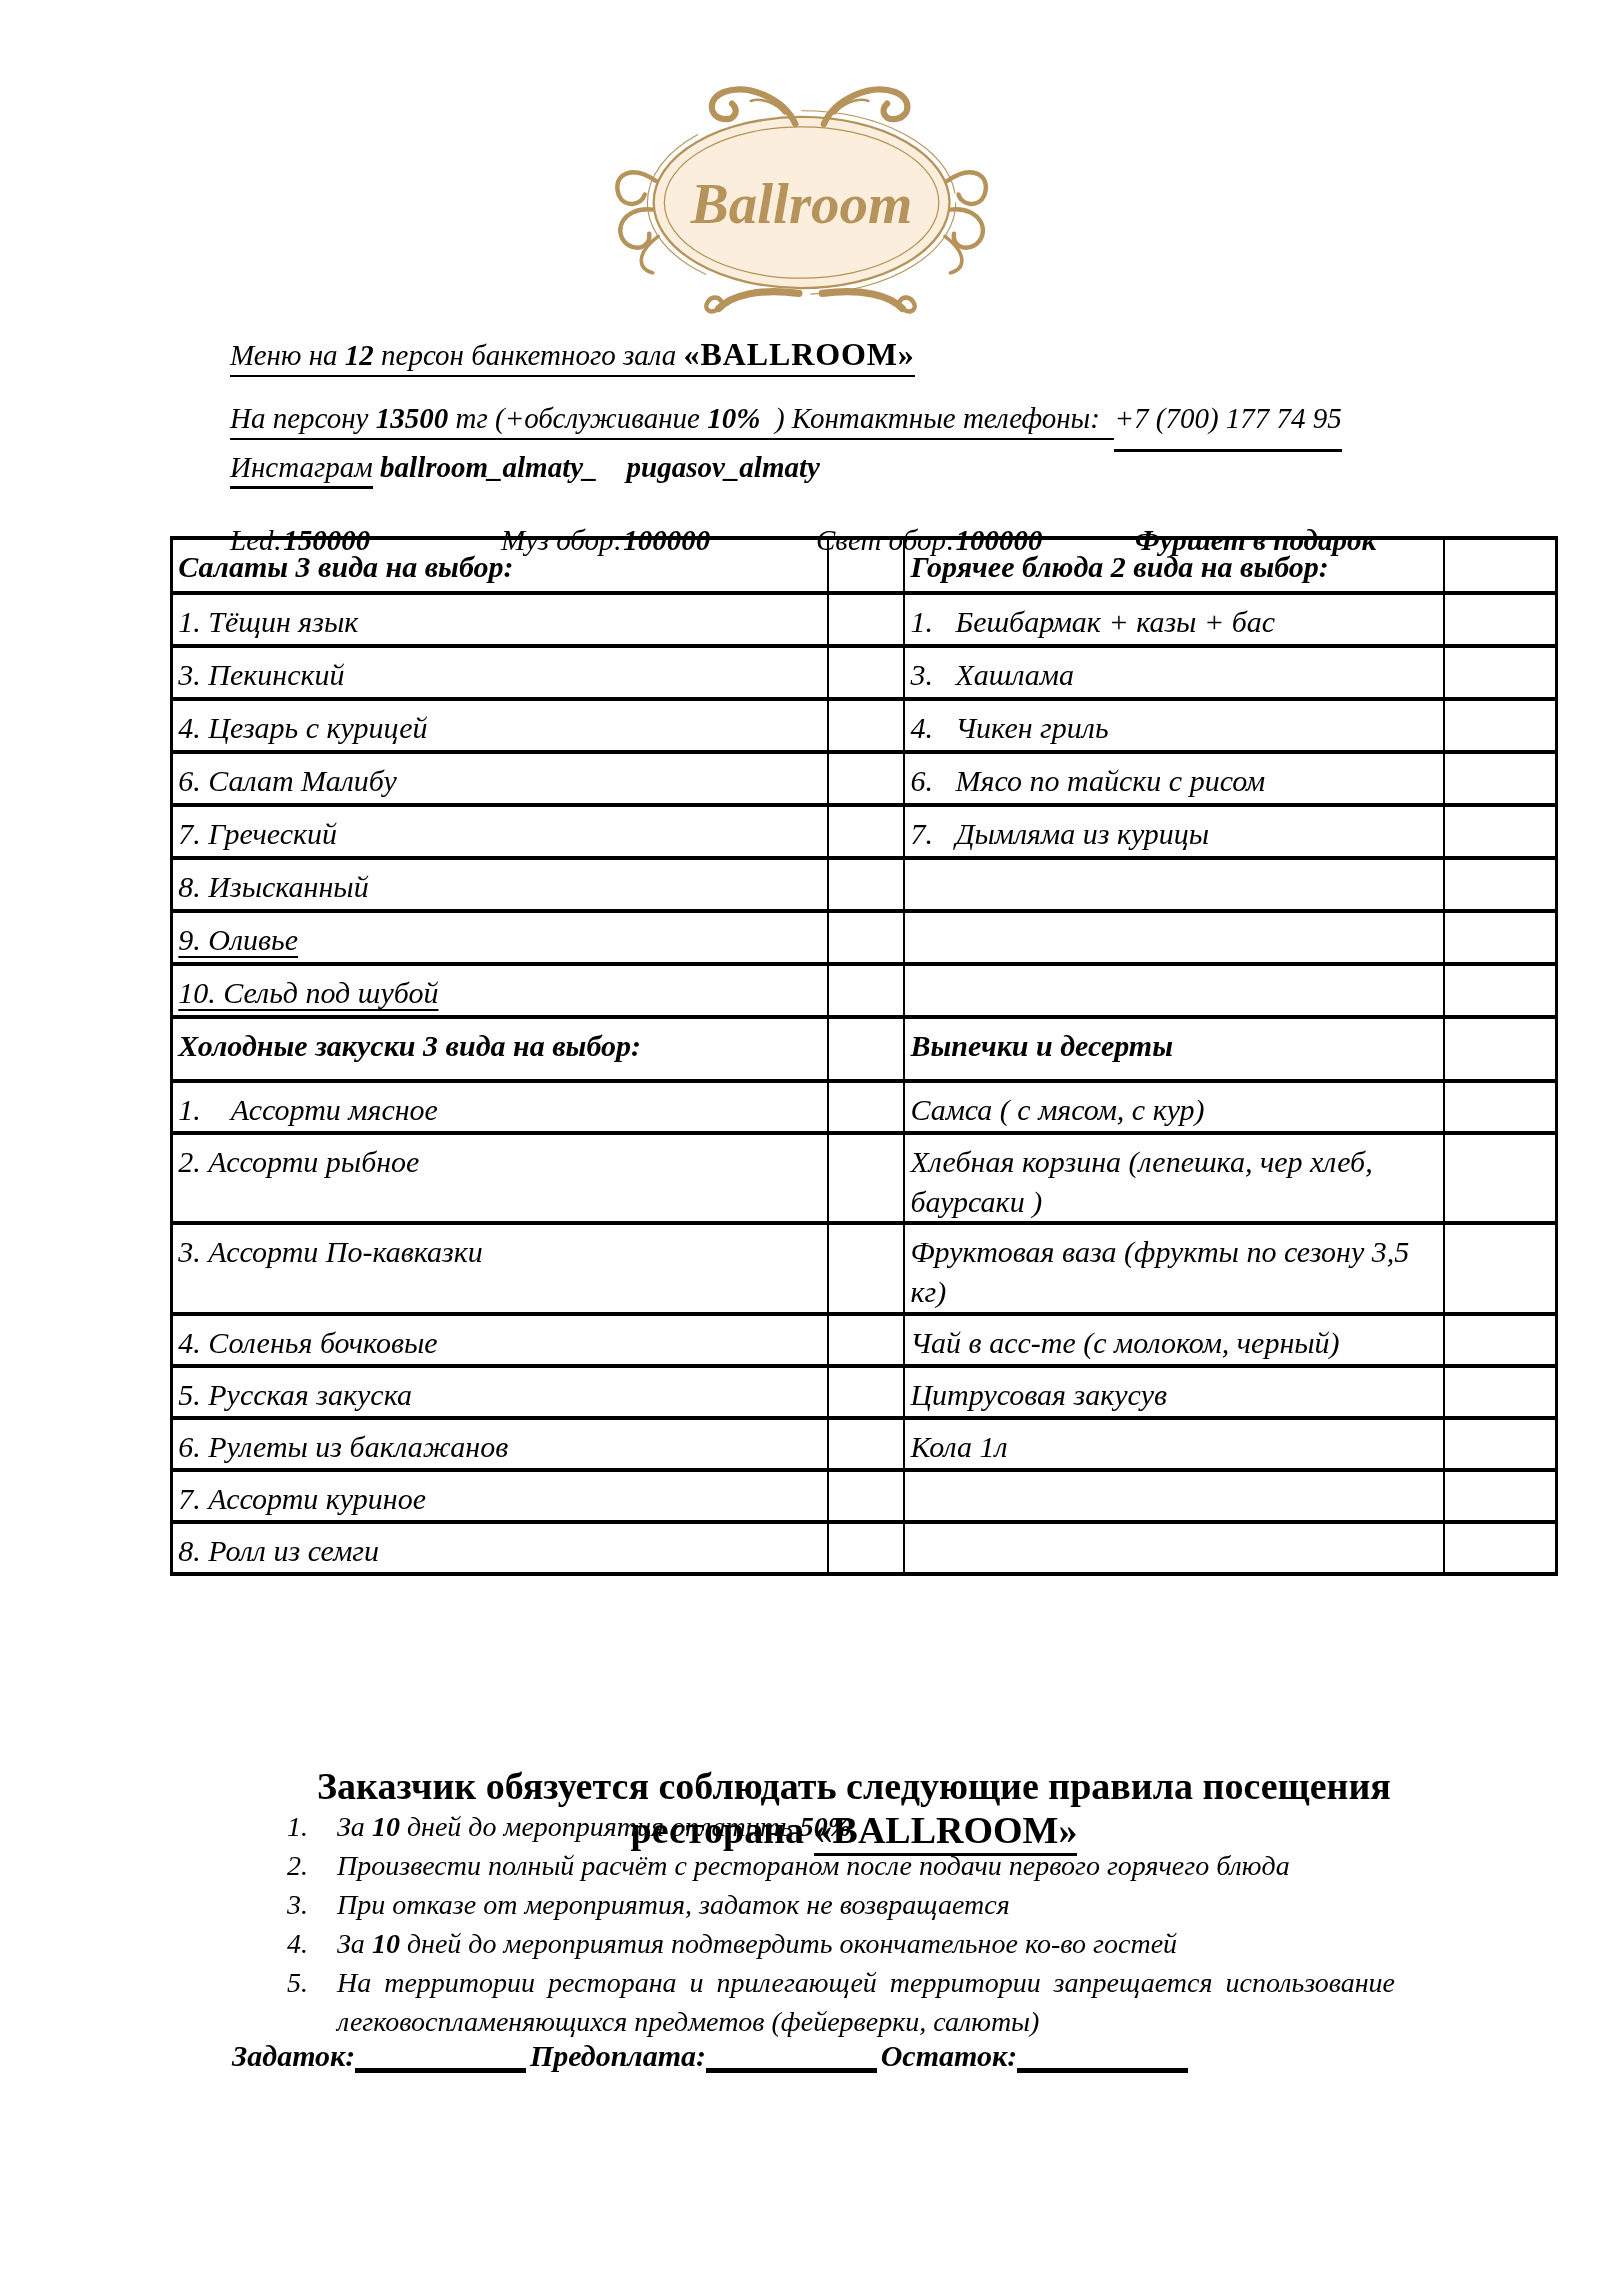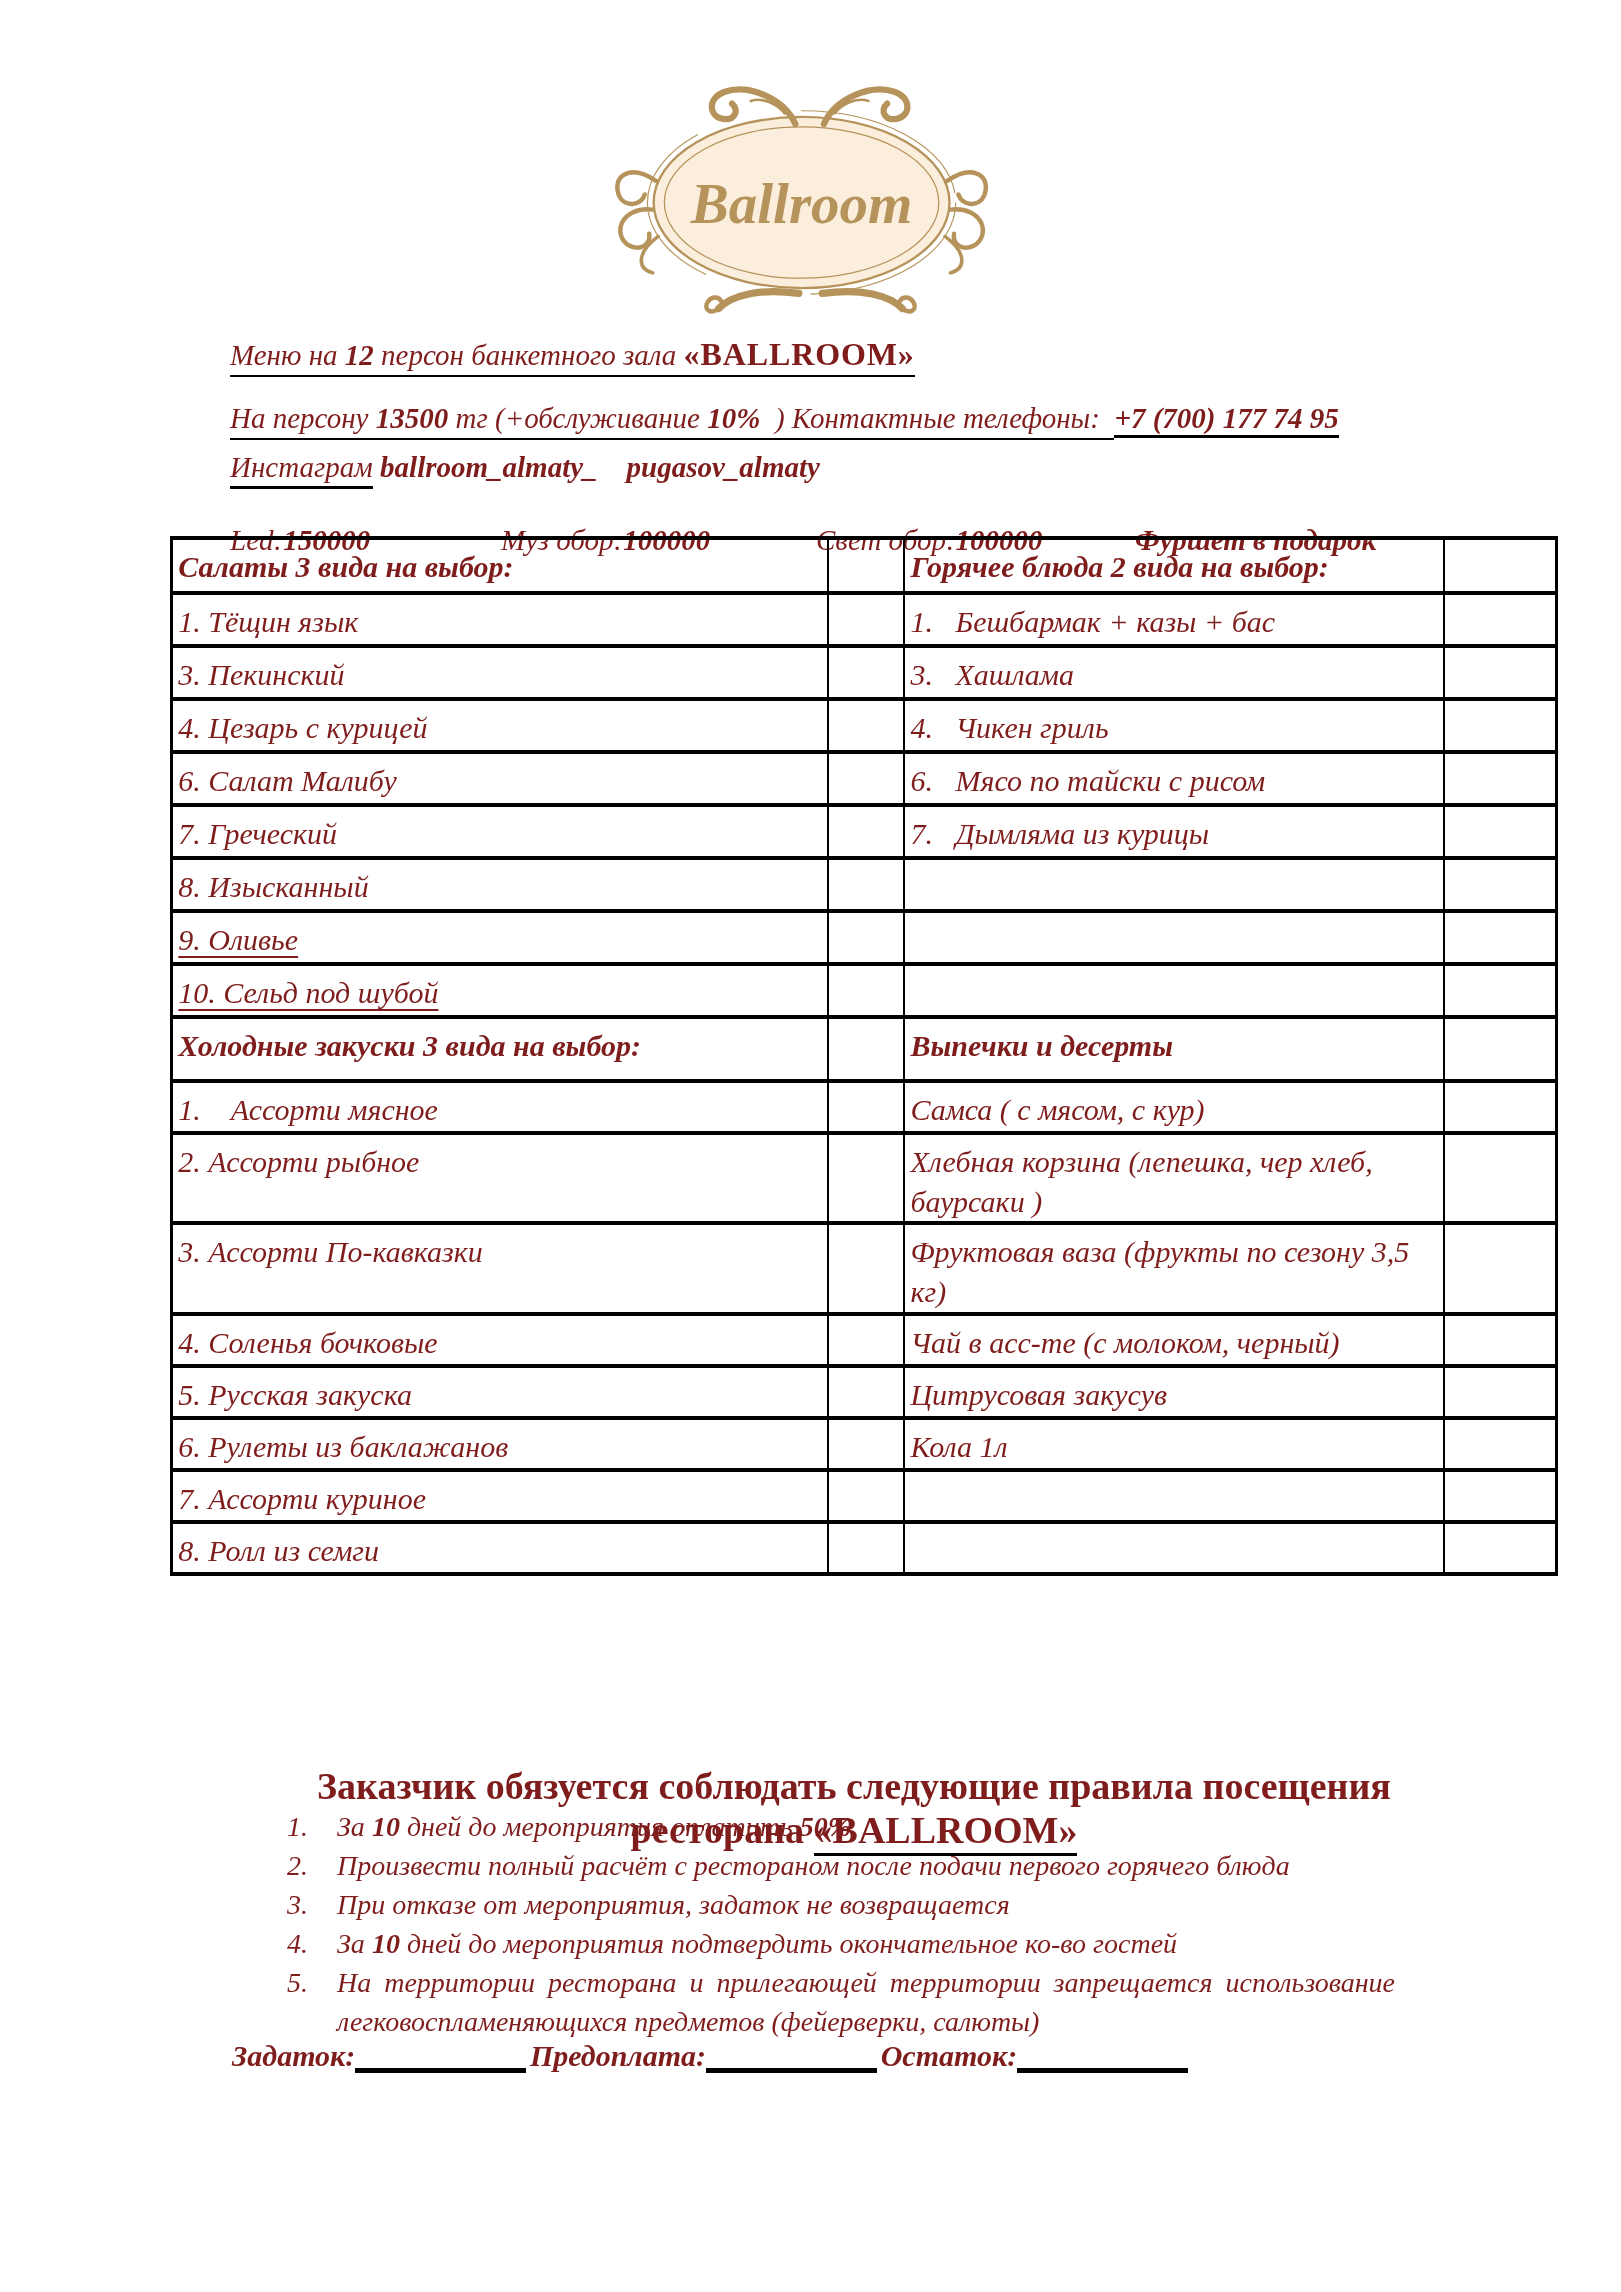--- a/index.html
+++ b/index.html
@@ -1,33 +1,33 @@
 <!DOCTYPE html>
 <html lang="ru" style="font-size:14.3px"><head>
 <meta charset="utf-8">
 <style>
   html,body{margin:0;padding:0;background:#ffffff;}
   .page{
     position:relative;width:1622px;height:2293px;background:#ffffff;
-    font-family:"Liberation Serif","DejaVu Serif",serif;color:#7f1d1d;overflow:hidden;
+    font-family:"Liberation Serif","DejaVu Serif",serif;color:#000000;overflow:hidden;
   }
   
   .logo{position:absolute;left:610px;top:77px;width:401px;height:251px;}
   .logo svg{width:100%;height:100%;}
   .logo text{
     font-family:"Liberation Serif","DejaVu Serif",serif;
     font-style:italic;font-weight:bold;
   }
   
   .hline{position:absolute;left:230px;font-style:italic;font-size:29px;line-height:1.2;}
   .hline span{white-space:pre-wrap;}
   .ul-wrap{border-bottom:2.7px solid #000;padding-bottom:3.6px;}
   .b{font-weight:bold;font-style:italic;}
   .brand-caps{font-style:normal;font-weight:bold;font-size:32px;letter-spacing:0.9px;}
-  .phone{font-weight:bold;border-bottom:3.6px solid #000;padding-bottom:1px;}
+  .phone{font-weight:normal;border-bottom:3.6px solid #000;padding-bottom:15px;}
   .insta-label{border-bottom:3.6px solid #000;padding-bottom:2.7px;}
   .equip{position:absolute;left:230px;top:492px;width:1185px;height:37px;}
   .equip .eq{position:absolute;top:0;font-style:italic;font-size:29px;white-space:pre;margin-top:32px;}
   
   table.menu{
     position:absolute;left:134px;top:536px;width:1388px;
     border-collapse:collapse;table-layout:fixed;margin-left:36px;
   }
   table.menu td{
     border-left:2.7px solid #000;border-right:2.7px solid #000;

